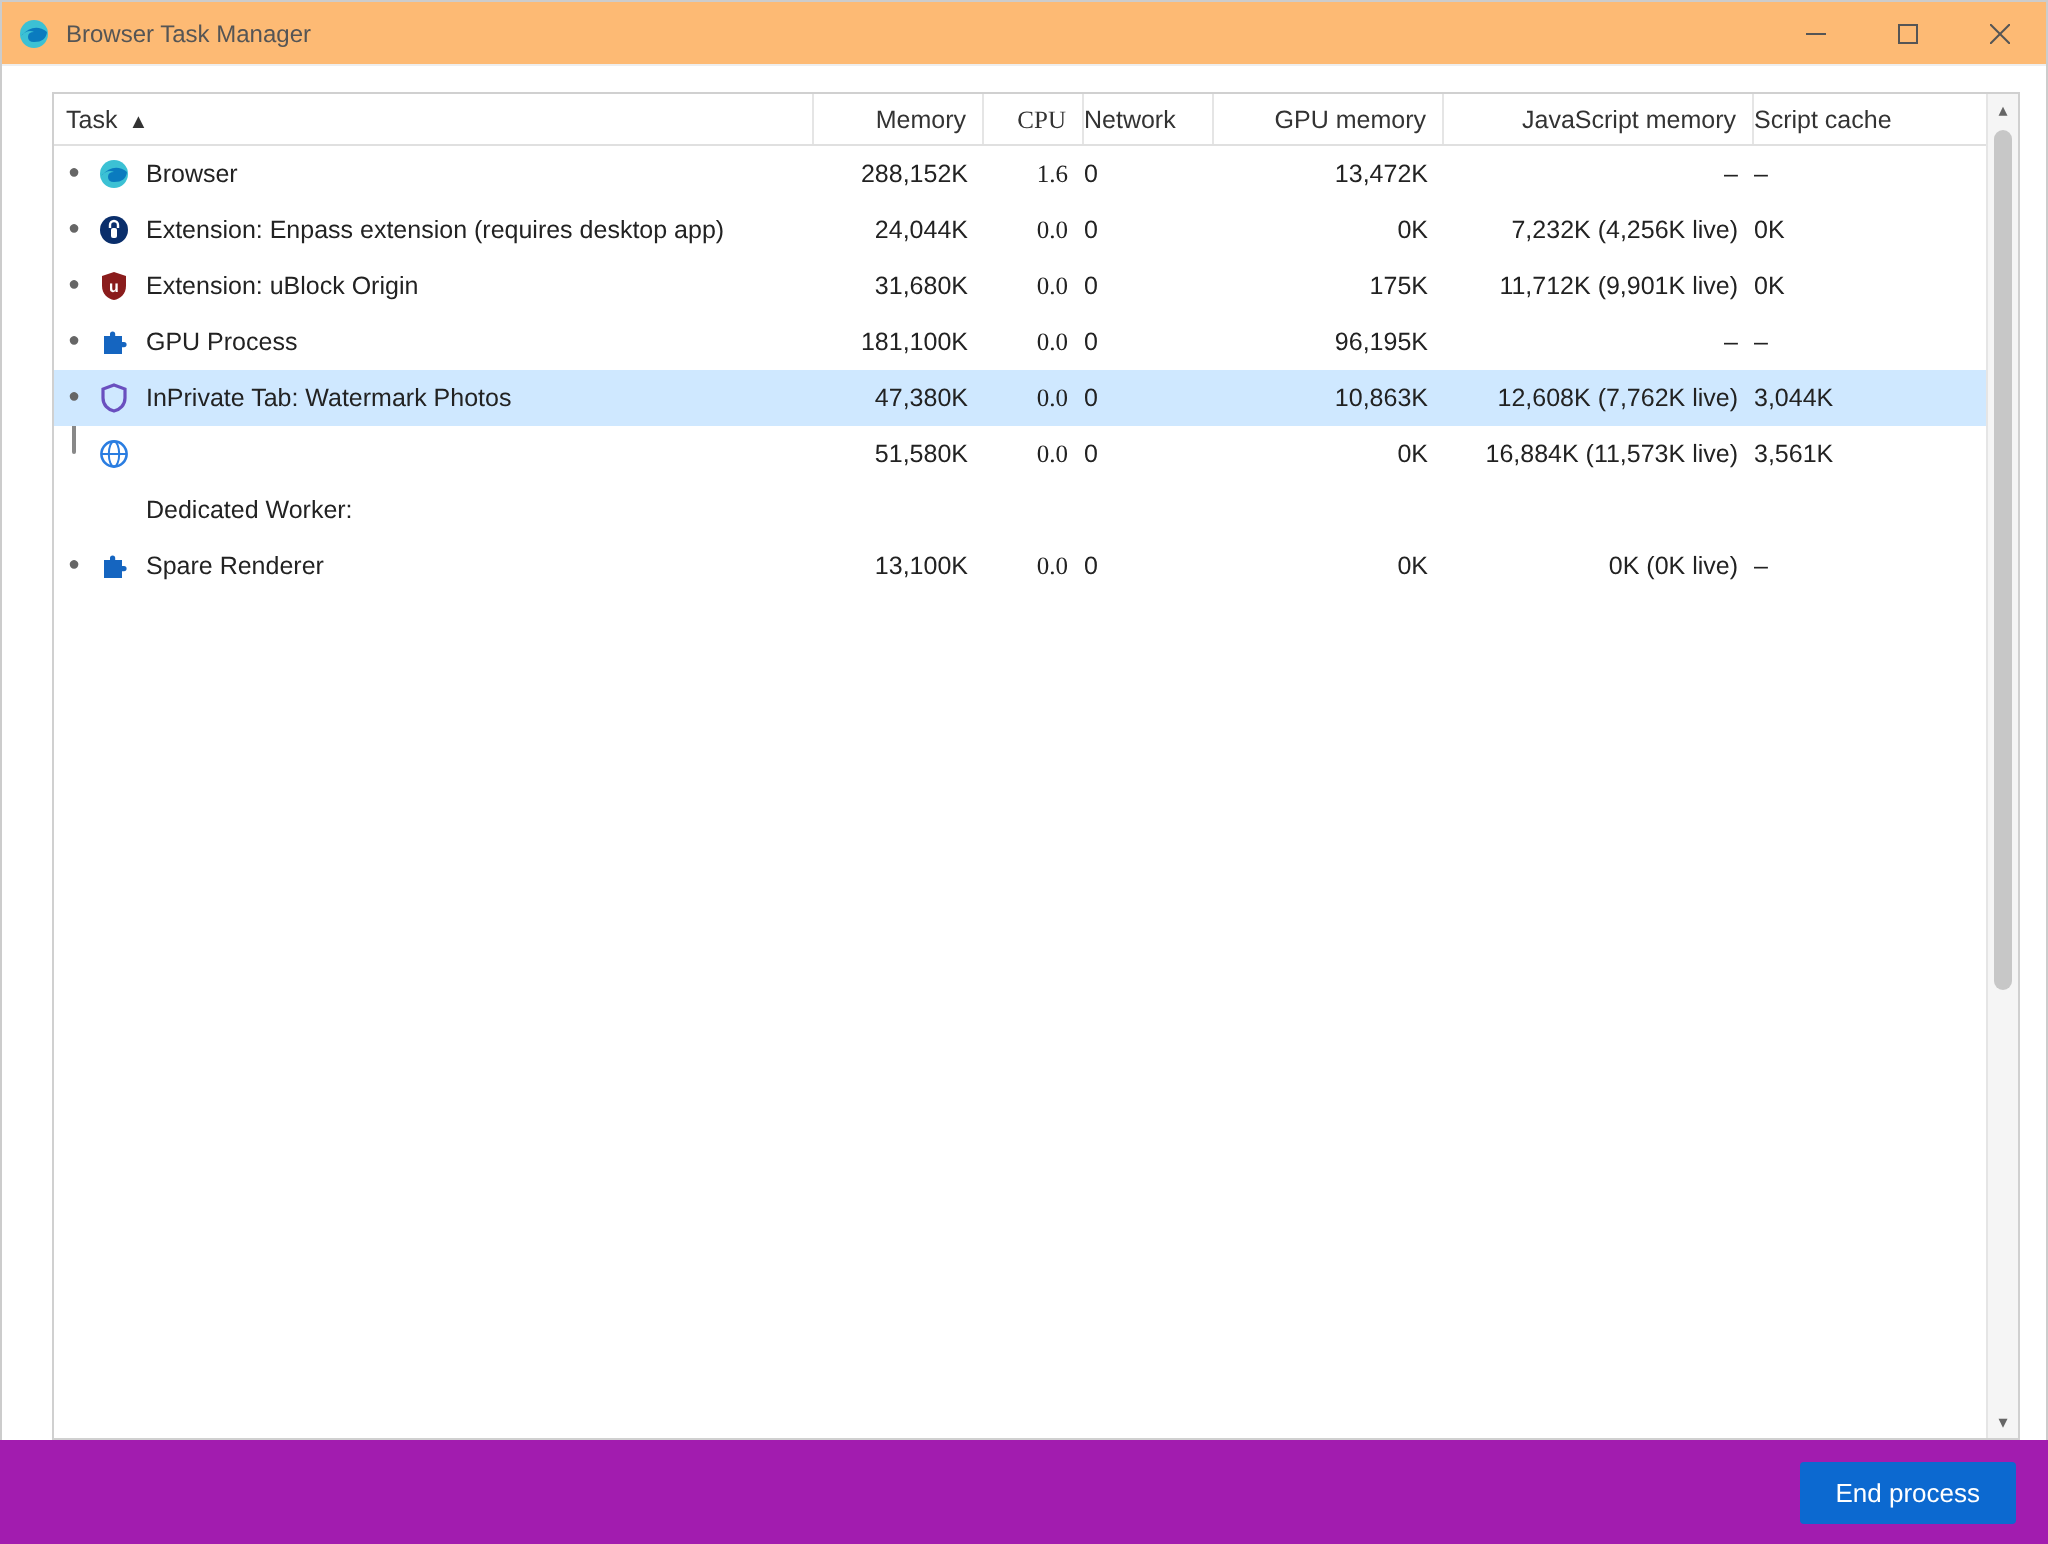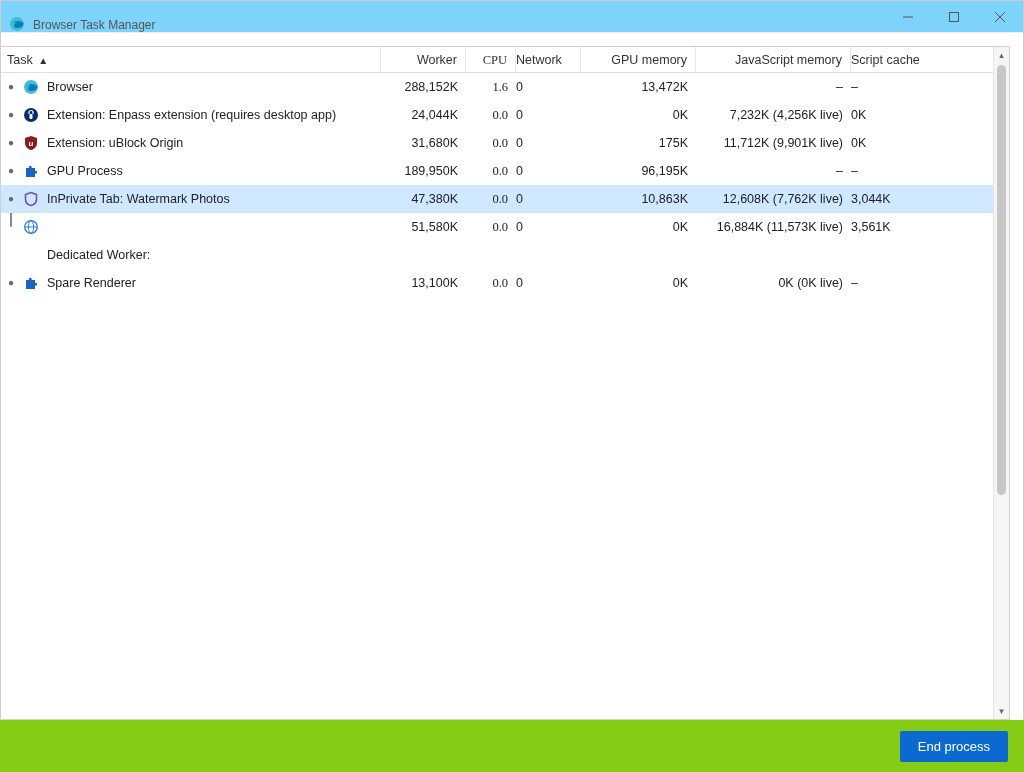--- a/index.html
+++ b/index.html
@@ -12,23 +12,23 @@
     width: 1024px;
     height: 772px;
     overflow: hidden;
     border: 1px solid #ccc;
   }
 
   
   .titlebar {
     height: 32px;
     display: flex;
-    align-items: flex-end;
+    align-items: center;
     padding-left: 8px;
-    background: #7dd3fc;
+    background: #fdba74;
     border-bottom: 1px solid #eee;
   }
   .titlebar .app-icon {
     width: 16px; height: 16px; margin-right: 8px;
     display: inline-flex; align-items: center; justify-content: center;
   }
   .titlebar .title { color: #555; font-size: 12px; }
   .titlebar .win-controls {
     margin-left: auto;
     display: flex;
@@ -37,21 +37,21 @@
   .win-btn {
     width: 46px; height: 100%;
     display: flex; align-items: center; justify-content: center;
     color: #666; font-size: 12px;
   }
 
   
   .content {
     position: absolute;
     top: 32px; left: 0; right: 0; bottom: 52px;
-    padding: 14px 14px 0 0;
+    padding: 14px 14px 0 26px;
   }
 
   .table-wrap {
     border: 1px solid #d0d0d0;
     height: 100%;
     overflow: hidden;
     position: relative;
     background: #fff;
   }
 
@@ -142,21 +142,21 @@
 
   
   .footer {
     position: absolute;
     left: 0; right: 0; bottom: 0;
     height: 52px;
     display: flex;
     align-items: center;
     justify-content: flex-end;
     padding: 0 16px;
-    background: #84cc16;
+    background: #a21caf;
   }
   .end-btn {
     background: #0c69d0;
     color: #fff;
     border: none;
     padding: 8px 18px;
     font-size: 13px;
     border-radius: 2px;
     cursor: pointer;
   }
@@ -196,21 +196,21 @@
 </div>
 
 <div class="content">
   <div class="table-wrap">
 
     <div class="thead">
       <div class="col-task">
         <span>Task</span>
         <span class="sort-arrow">▲</span>
       </div>
-      <div class="col-memory">Worker</div>
+      <div class="col-memory">Memory</div>
       <div class="col-cpu">CPU</div>
       <div class="col-network">Network</div>
       <div class="col-gpu">GPU memory</div>
       <div class="col-js">JavaScript memory</div>
       <div class="col-script">Script cache</div>
     </div>
 
     <div class="tbody" id="tbody">
         <div class="trow">
           <div class="col-task task-cell">
@@ -270,21 +270,21 @@
         <div class="trow">
           <div class="col-task task-cell">
             <span class="bullet">●</span>
             <span class="row-icon">
               <svg width="16" height="16" viewBox="0 0 16 16">
                 <path d="M3 5 h3 v-1 a1.3 1.3 0 0 1 2.6 0 v1 H12 v3 h1 a1.3 1.3 0 0 1 0 2.6 h-1 V14 H3 Z" fill="#1565c0"></path>
               </svg>
             </span>
             <span class="row-label">GPU Process</span>
           </div>
-          <div class="col-memory">189,950K</div>
+          <div class="col-memory">181,100K</div>
           <div class="col-cpu">0.0</div>
           <div class="col-network">0</div>
           <div class="col-gpu">96,195K</div>
           <div class="col-js">–</div>
           <div class="col-script">–</div>
         </div>
         <div class="trow selected">
           <div class="col-task task-cell">
             <span class="bullet">●</span>
             <span class="row-icon">

